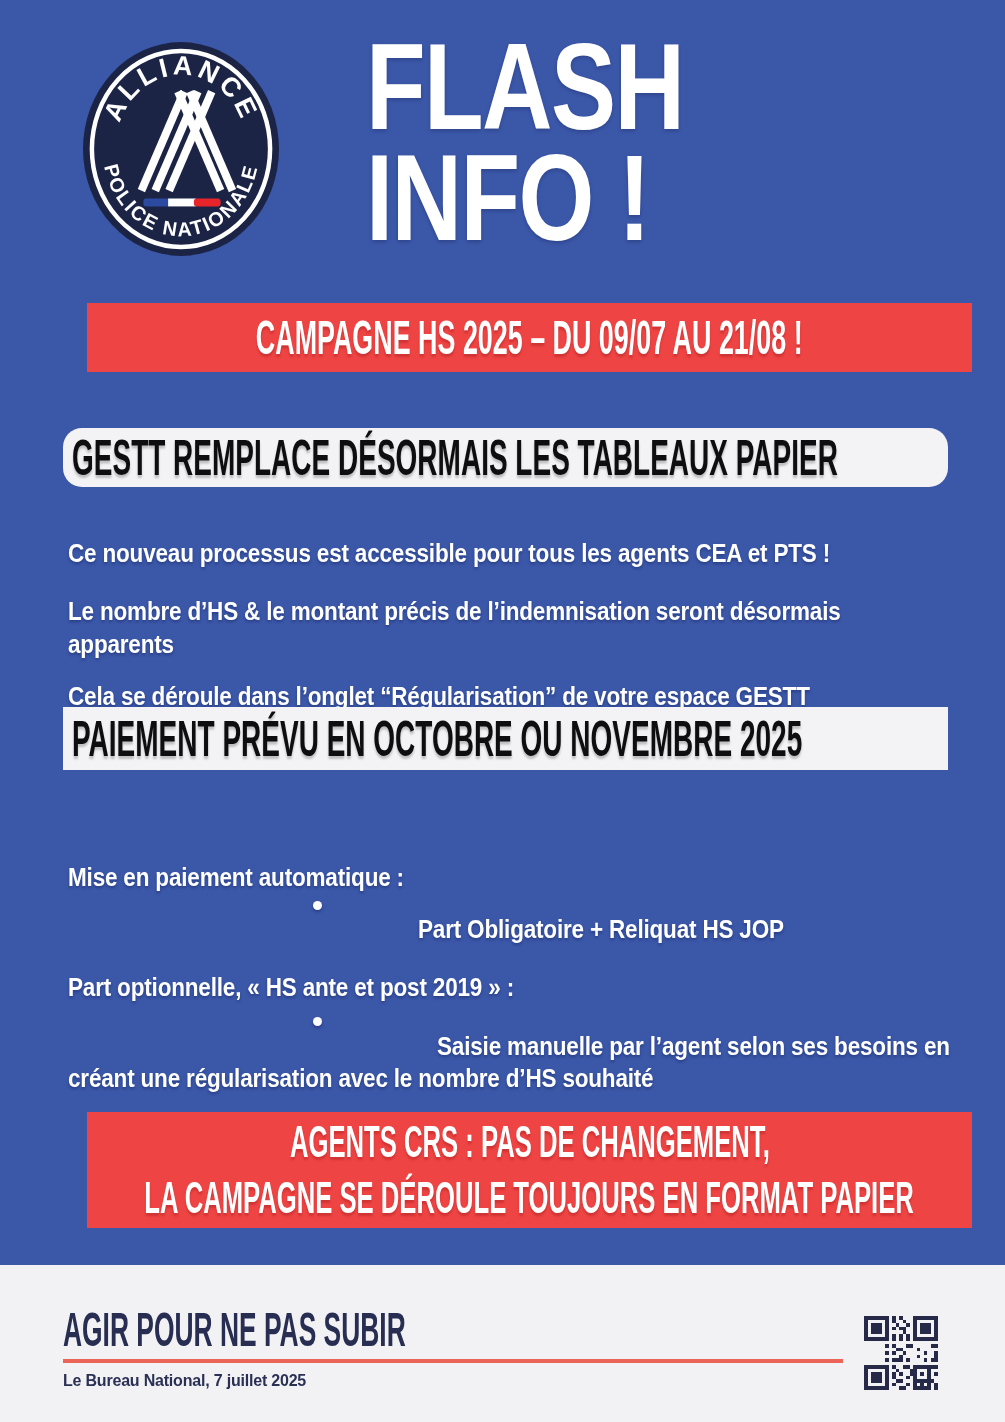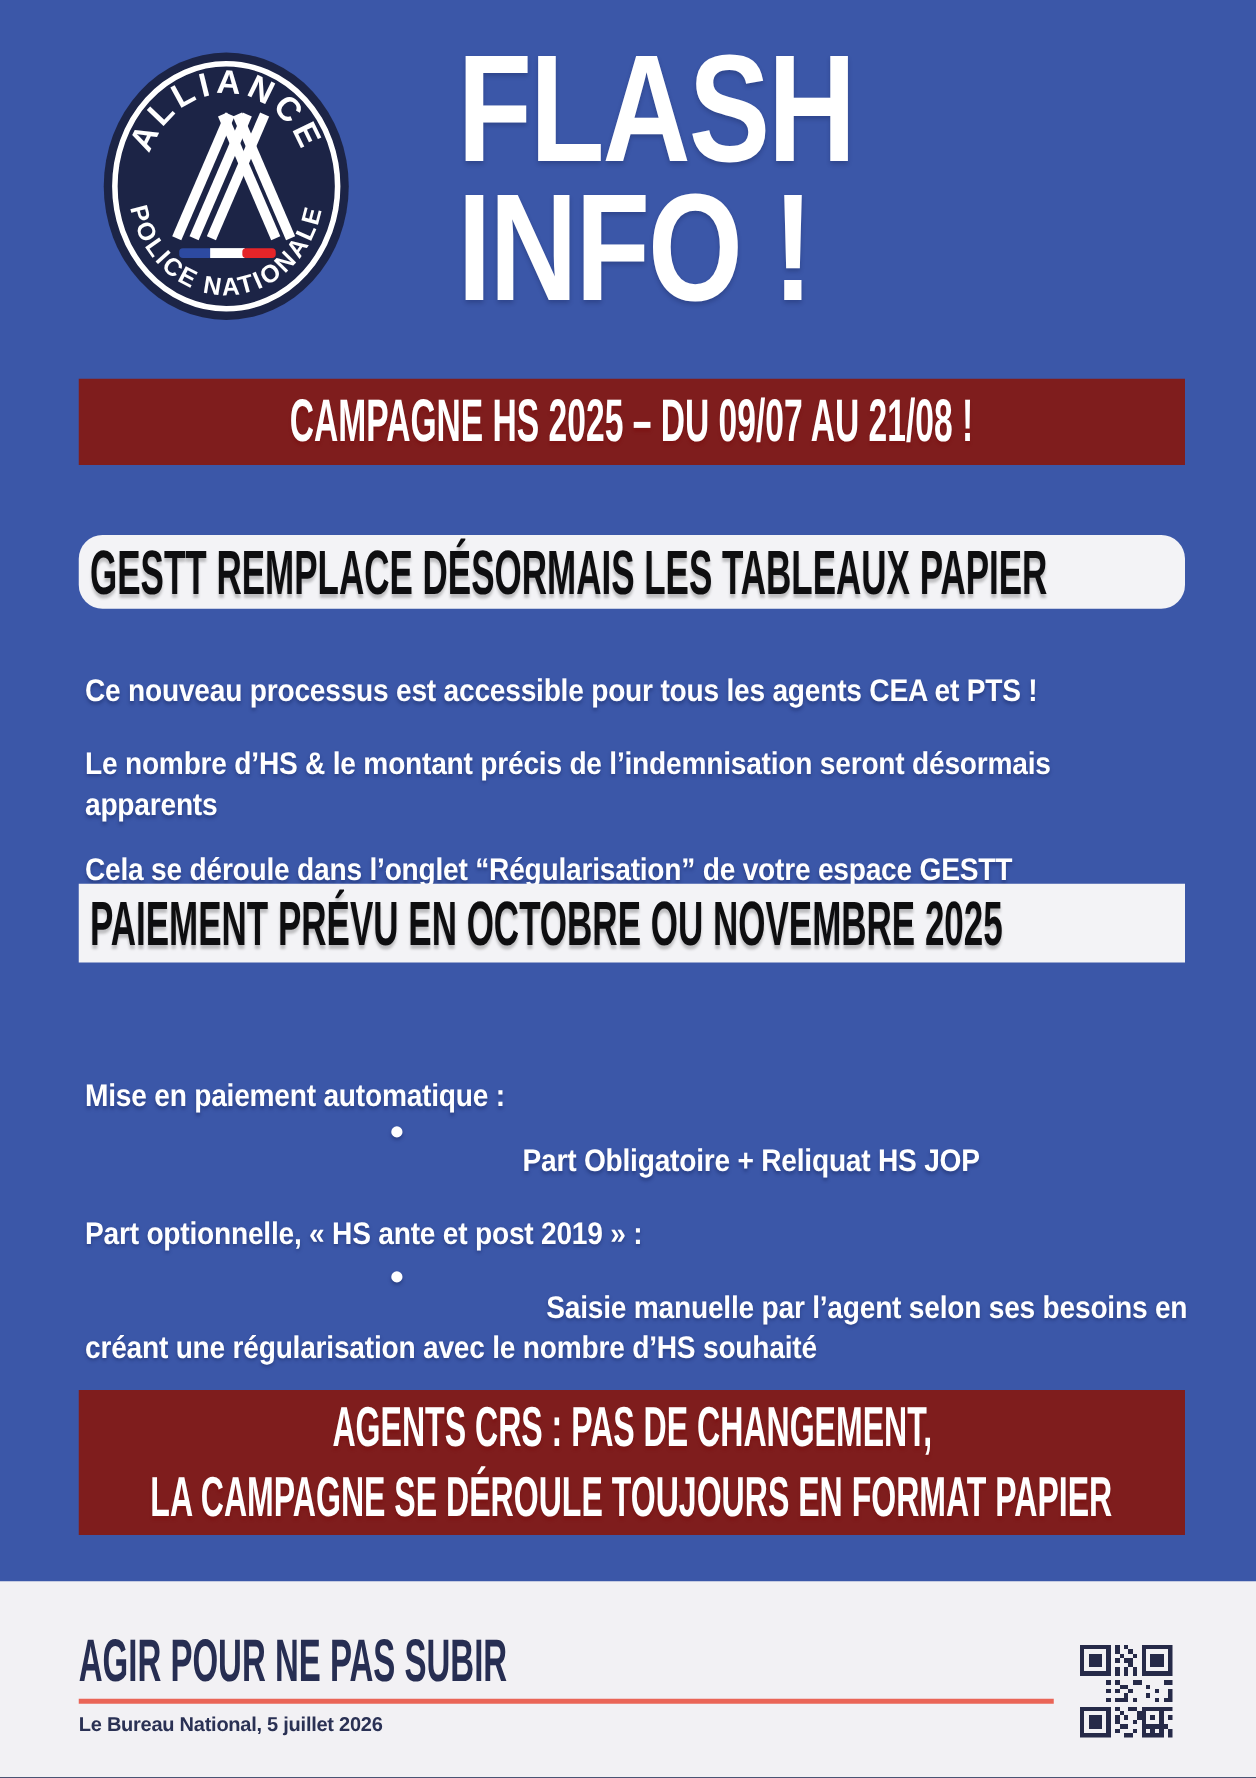--- a/index.html
+++ b/index.html
@@ -14,21 +14,21 @@
     position:absolute;left:366px;top:32px;color:#ffffff;font-weight:700;
     font-size:122px;line-height:111px;letter-spacing:-2px;
     text-shadow:0 2px 4px rgba(10,20,60,.25);
   }
   .flash .ln{display:inline-block;transform:scaleX(.80);transform-origin:left center;white-space:nowrap;}
   
   .banner{
     position:absolute;left:63px;width:885px;display:flex;align-items:center;
     box-sizing:border-box;
   }
-  .banner.red{background:#7f1d1d;justify-content:center;color:#ffffff;}
+  .banner.red{background:#ef4444;justify-content:center;color:#ffffff;margin-left:24px;}
   .banner.white{background:#f3f3f6;justify-content:flex-start;color:#0e0e10;padding-left:9px;}
   .cond{display:inline-block;font-weight:700;white-space:nowrap;
         transform:scaleX(.56);}
   .banner.white .cond{transform-origin:left center;font-size:50px;text-shadow:0 3px 3px rgba(0,0,0,.22);}
   .banner.red  .cond{transform-origin:center center;font-size:48px;text-shadow:0 3px 3px rgba(120,0,0,.25);}
   #banner-campagne{top:303px;height:69px;}
   #banner-gestt{top:428px;height:59px;border-radius:19px;}
   #banner-paiement{top:707px;height:63px;}
   #banner-crs{top:1112px;height:116px;flex-direction:column;justify-content:center;}
   #banner-crs .cond{font-size:45px;line-height:56px;transform:scaleX(.57);transform-origin:center center;}
@@ -120,21 +120,21 @@
   <p class="body-text nowrap" id="b2cont">créant une régularisation avec le nombre d’HS souhaité</p>
 
   <div class="banner red" id="banner-crs">
     <span class="cond">AGENTS CRS : PAS DE CHANGEMENT,</span>
     <span class="cond">LA CAMPAGNE SE DÉROULE TOUJOURS EN FORMAT PAPIER</span>
   </div>
 
   <div class="footer"></div>
   <div class="slogan">AGIR POUR NE PAS SUBIR</div>
   <div class="slogan-underline"></div>
-  <div class="signature">Le Bureau National, 5 juillet 2026</div>
+  <div class="signature">Le Bureau National, 7 juillet 2025</div>
 
   <svg class="qr" viewBox="0 0 21 21" shape-rendering="crispEdges" aria-hidden="true">
     <g fill="#262a48">
       <rect x="0" y="0" width="7" height="7"></rect>
       <rect x="14" y="0" width="7" height="7"></rect>
       <rect x="0" y="14" width="7" height="7"></rect>
     </g>
     <g fill="#f2f1f4">
       <rect x="1" y="1" width="5" height="5"></rect>
       <rect x="15" y="1" width="5" height="5"></rect>

